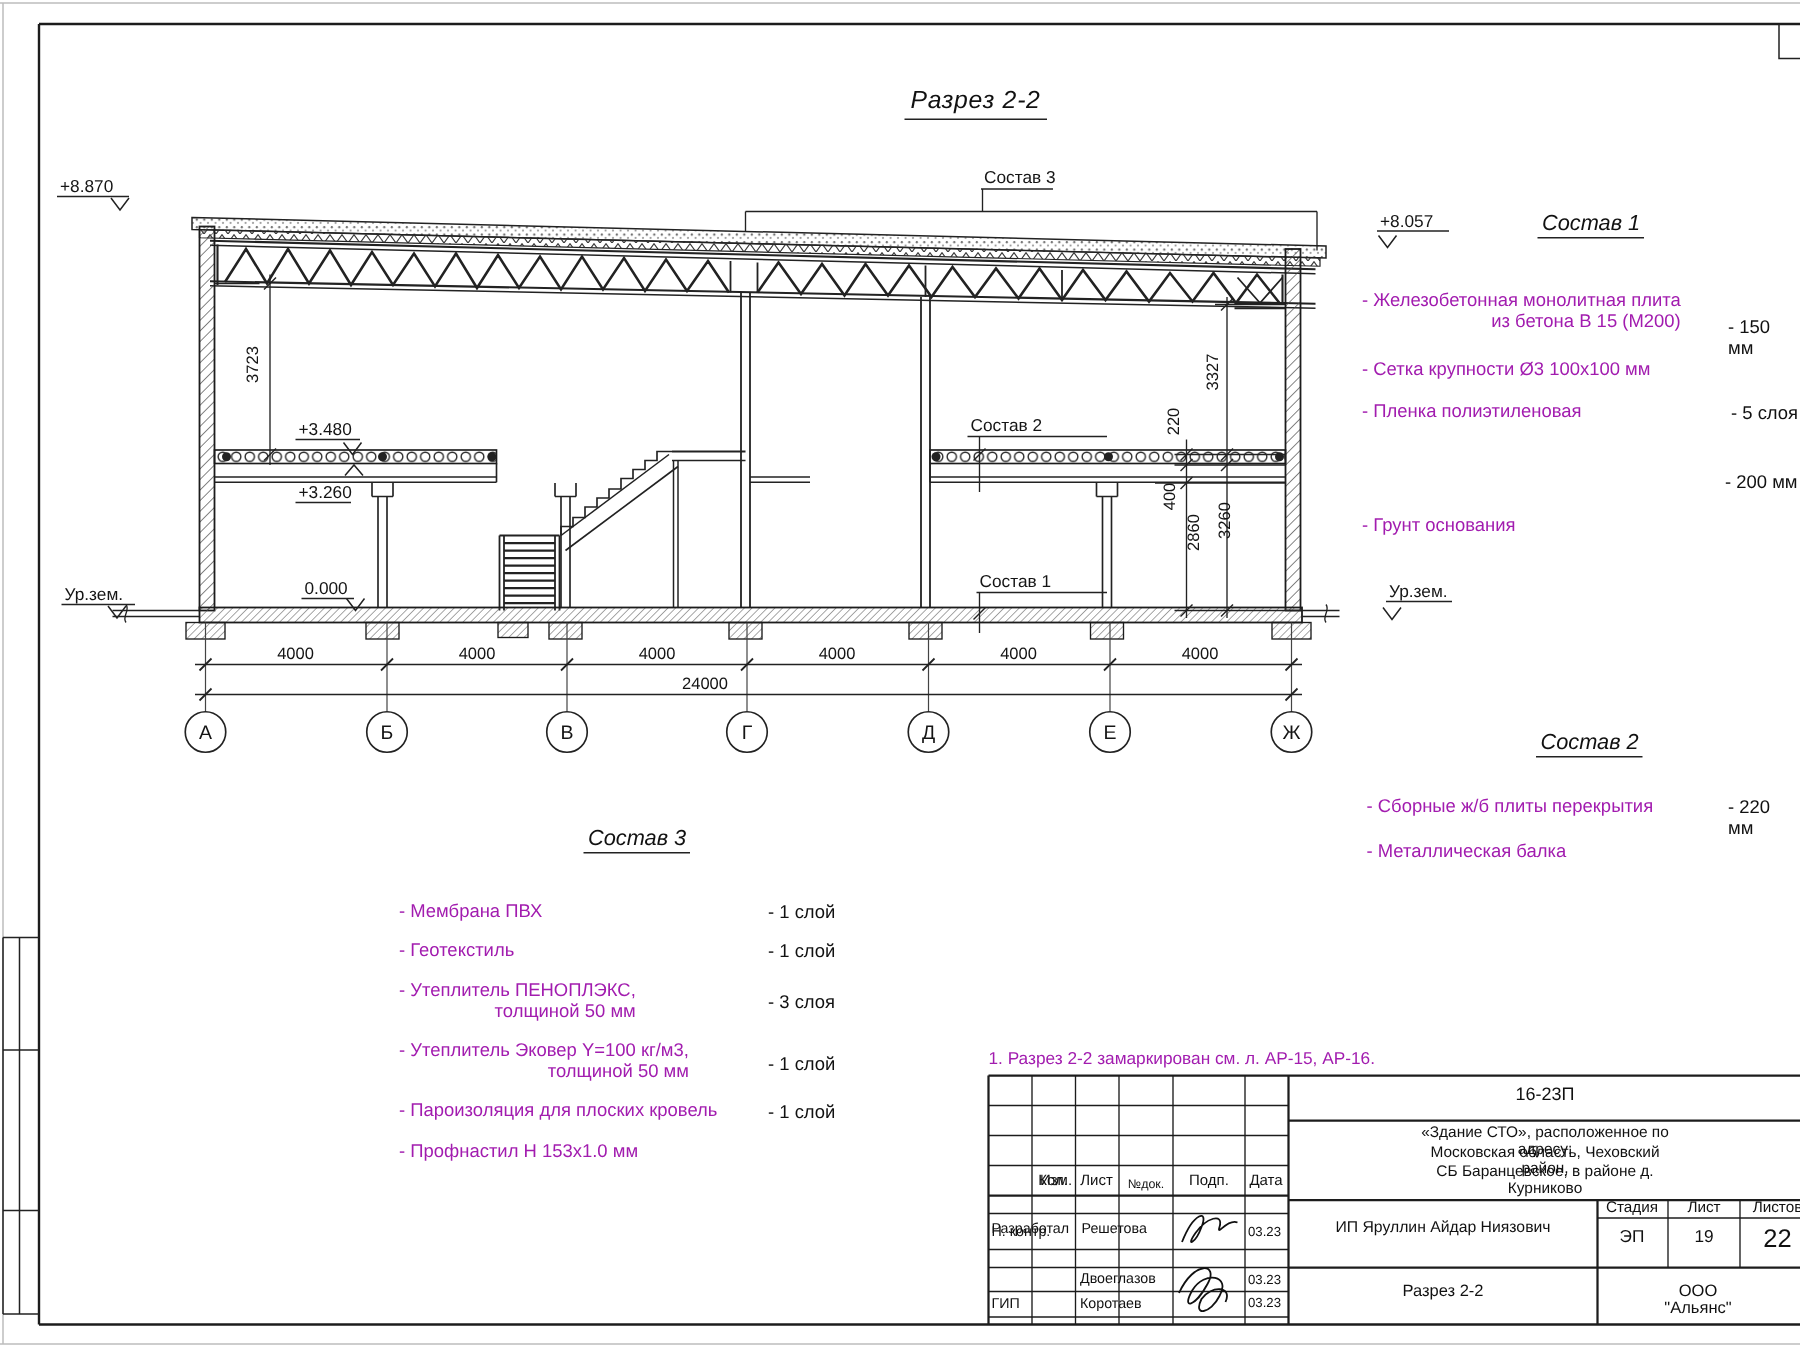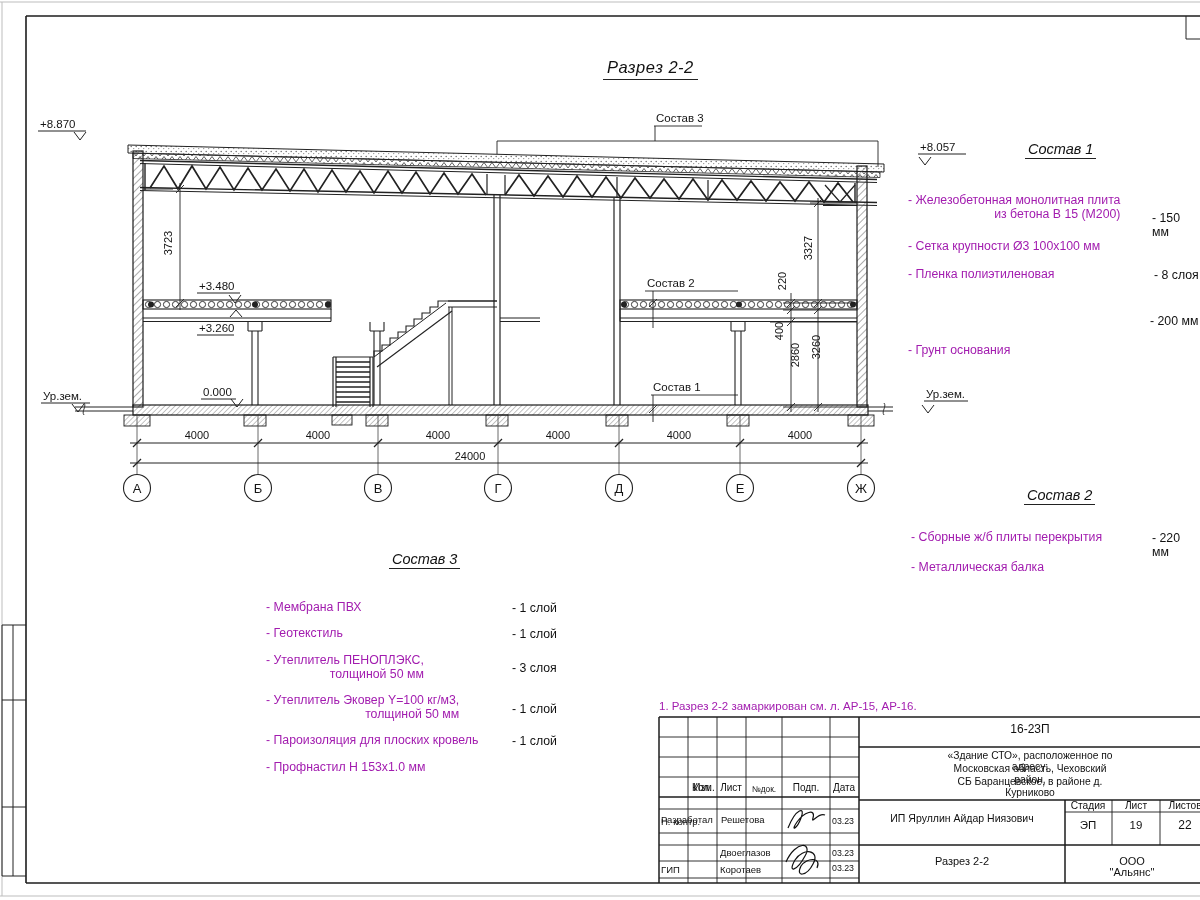--- a/index.html
+++ b/index.html
@@ -351,21 +351,21 @@
 </svg>
 
 <div class="maintitle" style="left:603px;top:58px;">Разрез 2-2</div>
 
 <div class="hd" style="left:1025px;top:141px;">Состав 1</div>
 <div class="abs" style="left:908px;top:194px;">- Железобетонная  монолитная плита
 из бетона В 15 (М200)</div>
 <div class="val" style="left:1152px;top:211px;">- 150 мм</div>
 <div class="abs" style="left:908px;top:240px;">- Сетка крупности Ø3 100х100 мм</div>
 <div class="abs" style="left:908px;top:268px;">- Пленка полиэтиленовая</div>
-<div class="val" style="left:1154px;top:268px;">- 8 слоя</div>
+<div class="val" style="left:1154px;top:268px;">- 5 слоя</div>
 <div class="val" style="left:1150px;top:314px;">- 200 мм</div>
 <div class="abs" style="left:908px;top:344px;">- Грунт основания</div>
 
 <div class="hd" style="left:1024px;top:487px;">Состав 2</div>
 <div class="abs" style="left:911px;top:531px;">- Сборные ж/б плиты перекрытия</div>
 <div class="val" style="left:1152px;top:531px;">- 220 мм</div>
 <div class="abs" style="left:911px;top:561px;">- Металлическая  балка</div>
 
 <div class="hd" style="left:389px;top:551px;">Состав 3</div>
 <div class="abs" style="left:266px;top:601px;">- Мембрана ПВХ</div>
@@ -405,17 +405,17 @@
 <div class="tbt" style="left:661px;top:864px;">ГИП</div>
 <div class="tbt" style="left:720px;top:864px;">Коротаев</div>
 <div class="tbt" style="left:832px;top:863px;font-size:8.8px;">03.23</div>
 
 <div class="tbt ctr" style="left:962px;top:813px;font-size:10.5px;">ИП Яруллин Айдар Ниязович</div>
 <div class="tbt ctr" style="left:1088px;top:800px;font-size:10.2px;">Стадия</div>
 <div class="tbt ctr" style="left:1136px;top:800px;font-size:10.2px;">Лист</div>
 <div class="tbt ctr" style="left:1185px;top:800px;font-size:10.2px;">Листов</div>
 <div class="tbt ctr" style="left:1088px;top:820px;font-size:11.5px;">ЭП</div>
 <div class="tbt ctr" style="left:1136px;top:820px;font-size:11.5px;">19</div>
-<div class="tbt ctr" style="left:1185px;top:820px;font-size:12px;">22</div>
+<div class="tbt ctr" style="left:1185px;top:820px;font-size:17px;">22</div>
 <div class="tbt ctr" style="left:962px;top:856px;font-size:11px;">Разрез 2-2</div>
 <div class="tbt ctr" style="left:1132px;top:856px;font-size:11px;">ООО "Альянс"</div>
 
 </div>
 
 </body></html>

